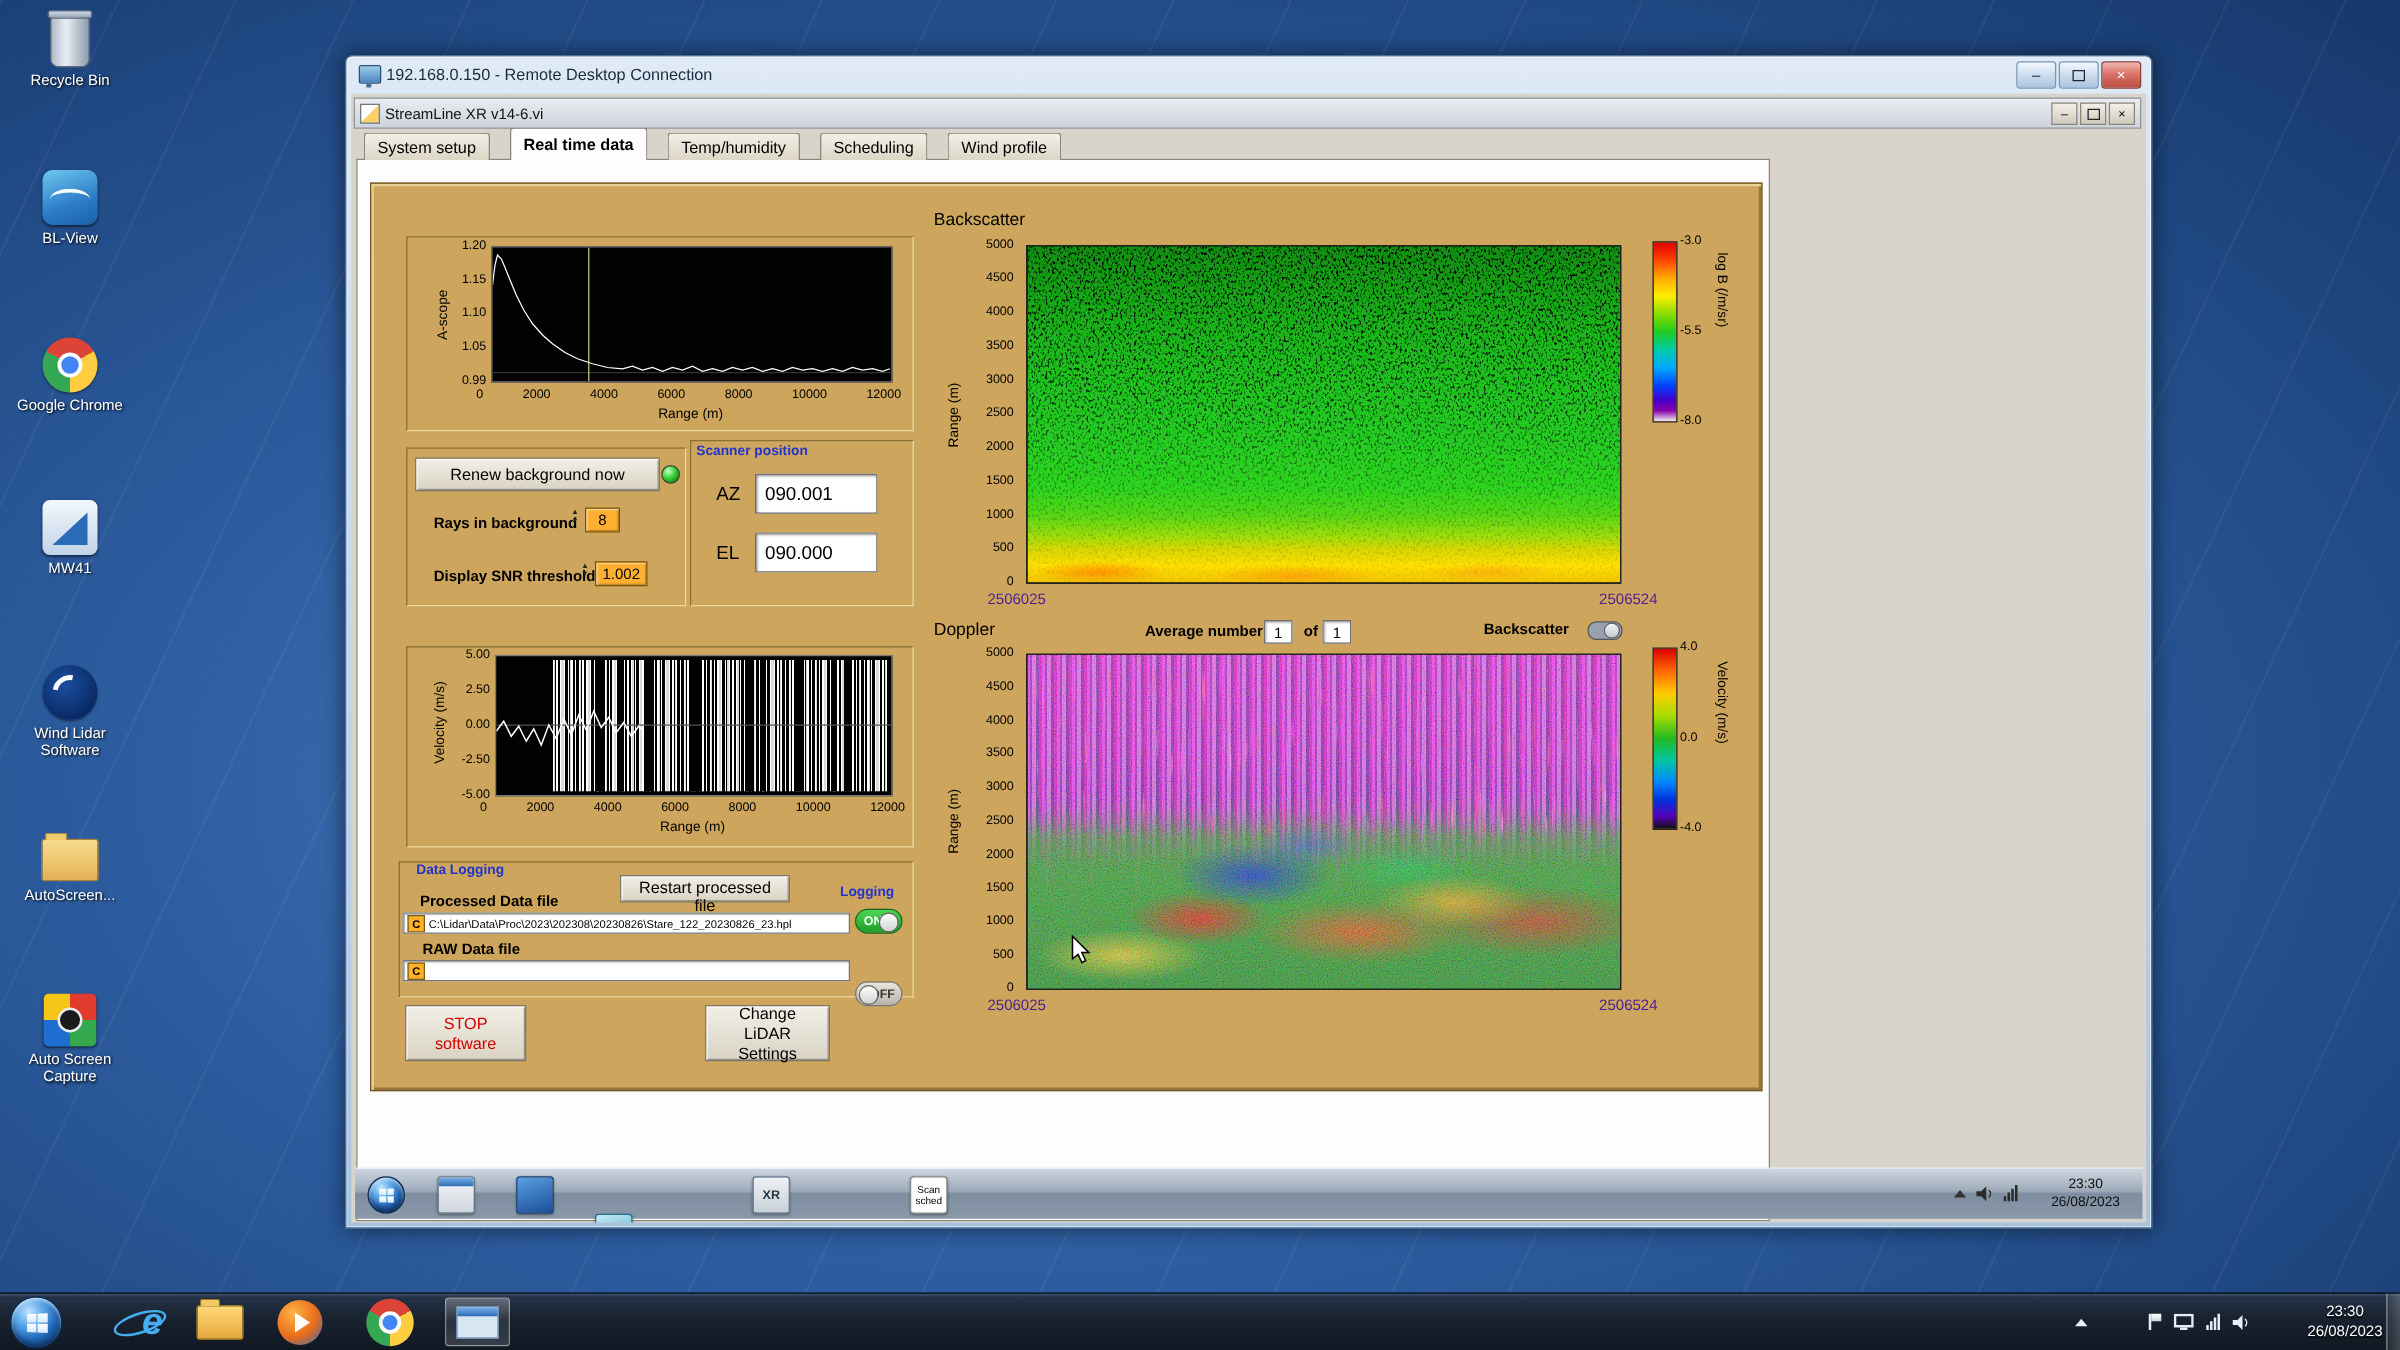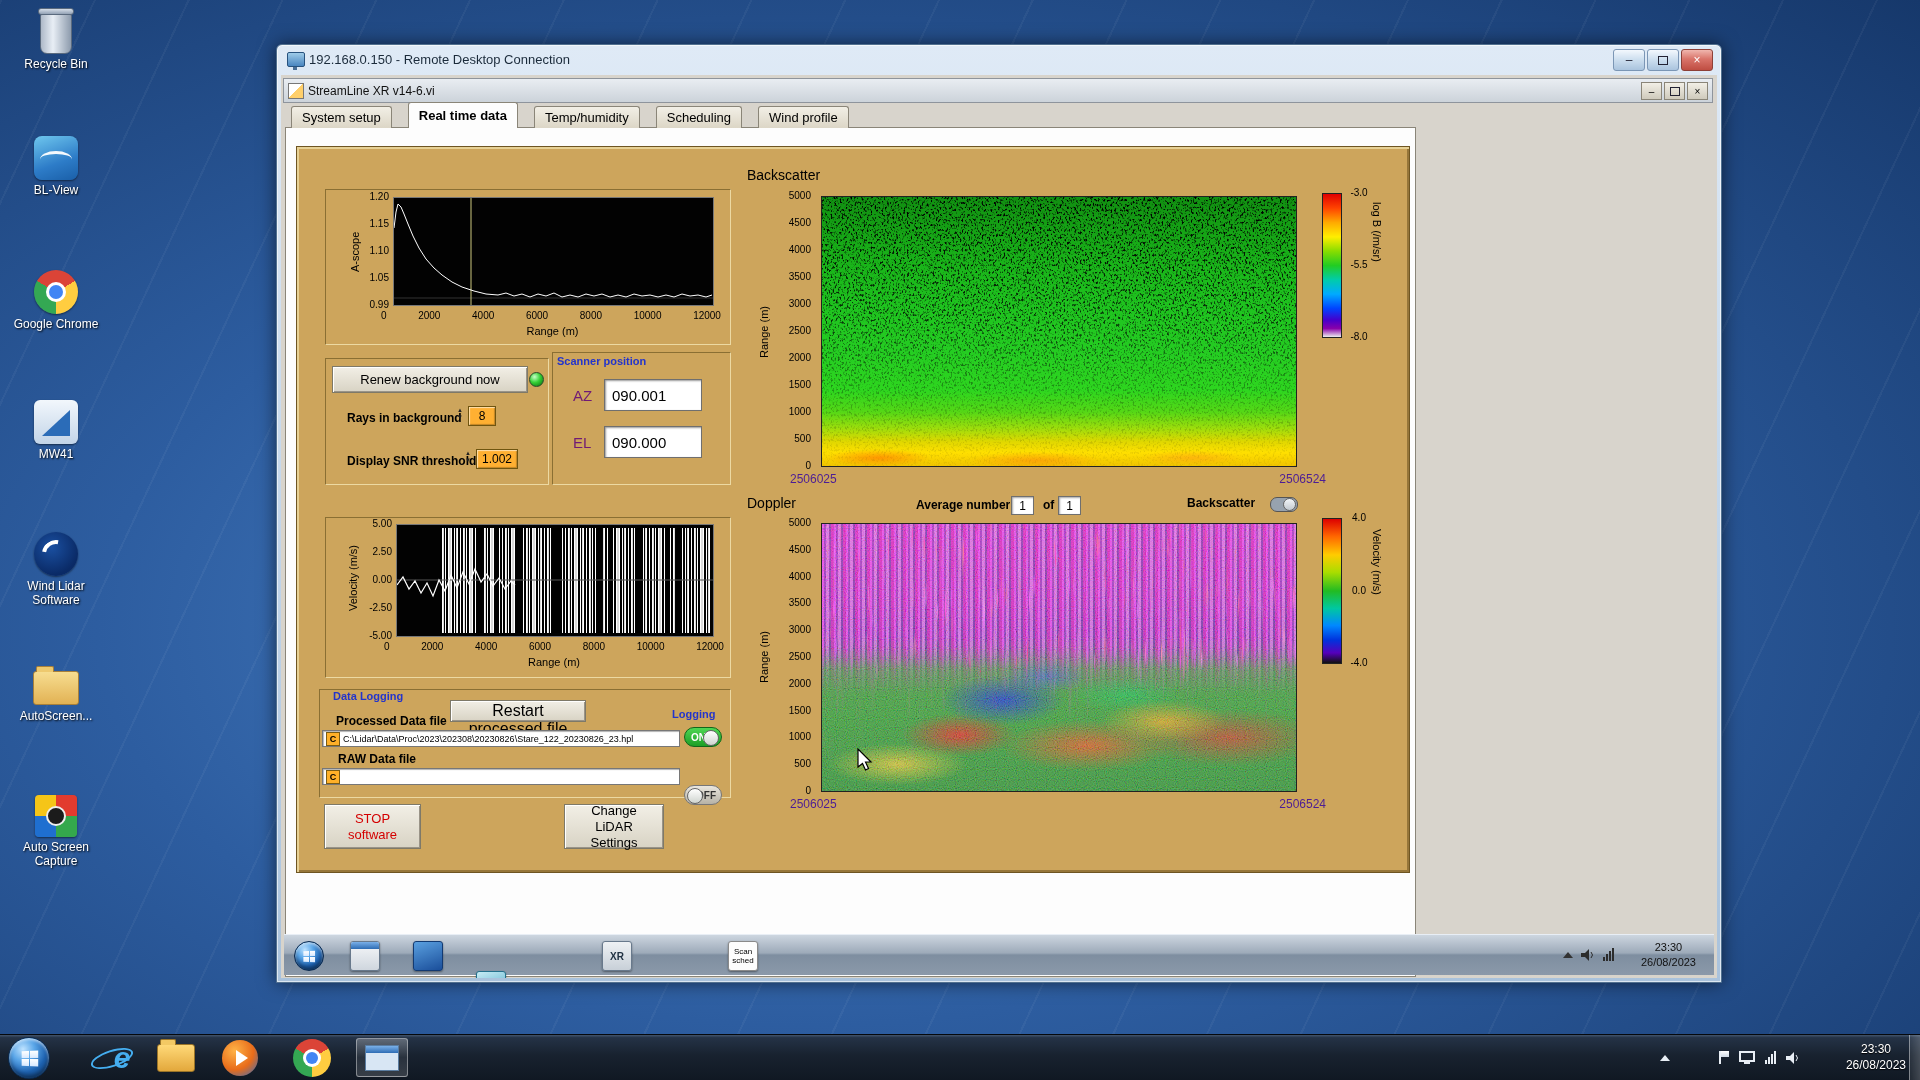--- a/index.html
+++ b/index.html
@@ -50,33 +50,33 @@
   .tab{background:linear-gradient(#f2efe6,#dcd6c6);border:1px solid #8a8578;border-bottom:none;border-radius:3px 3px 0 0;padding:0 10px;font-size:13px;height:21px;display:flex;align-items:center;color:#000;}
   .tab.active{background:#fdfdfd;font-weight:bold;height:25px;position:relative;z-index:6;}
   .vi-pane{position:absolute;left:4px;top:52px;width:1129px;height:848px;background:#fdfdfd;border:1px solid #8a8578;}
   
   .panel{position:absolute;left:10px;top:18px;width:1112px;height:725px;background:#cda55c;border:1px solid #6e5522;
     box-shadow:inset 2px 2px 0 #e7d195, inset -2px -2px 0 #96763a;}
   .group{position:absolute;border:1px solid;border-color:#8a6f33 #ecd9a2 #ecd9a2 #8a6f33;}
   .chart-title{font-size:14px;color:#000;}
   .blue-title{font-size:11px;font-weight:bold;color:#2334cc;}
   .lbl{font-size:12px;font-weight:bold;color:#000;}
-  .azel{font-size:15px;color:#701a75;}
+  .azel{font-size:15px;color:#000000;}
   .plot{background:#020202;border:1px solid #777;overflow:hidden;}
   .hplot{border:1px solid #222;overflow:hidden;background:#000;}
   .col{display:flex;flex-direction:column;justify-content:space-between;align-items:flex-end;}
-  .col.start{align-items:center;}
+  .col.start{align-items:flex-start;}
   .row{display:flex;justify-content:space-between;}
   .tick{font-size:10px;line-height:11px;color:#000;}
   .htick{font-size:12px;color:#4c1d95;}
   .vlabel{writing-mode:vertical-rl;transform:rotate(180deg);font-size:11px;color:#000;display:flex;align-items:center;justify-content:center;}
   .vlabel-cb{writing-mode:vertical-rl;font-size:11px;color:#000;display:flex;align-items:center;}
   .xlabel{font-size:11px;color:#000;text-align:center;}
   .btn{background:linear-gradient(#f2efe6,#d8d3c4);border:1px solid #7e7968;box-shadow:inset 1px 1px 0 #fff,inset -1px -1px 0 #9a9488;font-size:13px;color:#000;font-family:"Liberation Sans",sans-serif;cursor:pointer;}
-  .btn.sm{font-size:16px;}
+  .btn.sm{font-size:13px;margin-left:46px;}
   .btn.two{display:flex;flex-direction:column;align-items:center;justify-content:center;line-height:16px;}
   .red{color:#d40000;}
   .numbox{background:#ffb032;border:1px solid #6f5510;box-shadow:inset 1px 1px 1px rgba(255,255,255,.6),inset -1px -1px 1px rgba(0,0,0,.25);font-size:12px;color:#000;display:flex;align-items:center;justify-content:center;}
   .numbox-w{background:#fff;border:1px solid #6f6f6f;box-shadow:inset 1px 1px 2px rgba(0,0,0,.35);font-size:12px;color:#000;display:flex;align-items:center;justify-content:center;}
   .valbox{background:#fff;border:1px solid #6f6f6f;box-shadow:inset 1px 1px 2px rgba(0,0,0,.4);font-size:15px;color:#000;display:flex;align-items:center;padding-left:7px;}
   .led{width:13px;height:13px;border-radius:50%;background:radial-gradient(circle at 35% 30%,#c8ffc8,#37d137 45%,#0f7a12 90%);border:1px solid #2c4a2c;}
   .spin{width:9px;display:flex;flex-direction:column;font-size:6px;line-height:7px;color:#222;}
   .mini-toggle{width:26px;height:13px;border-radius:7px;background:#97a2ae;border:1px solid #555;position:relative;}
   .mini-toggle .knob{position:absolute;right:1px;top:0px;width:11px;height:11px;border-radius:50%;background:linear-gradient(#f2f5f8,#c2c9d0);border:1px solid #666;}
   .toggle{width:38px;height:20px;border-radius:10px;display:flex;align-items:center;font-size:10px;font-weight:bold;position:relative;box-sizing:border-box;}

